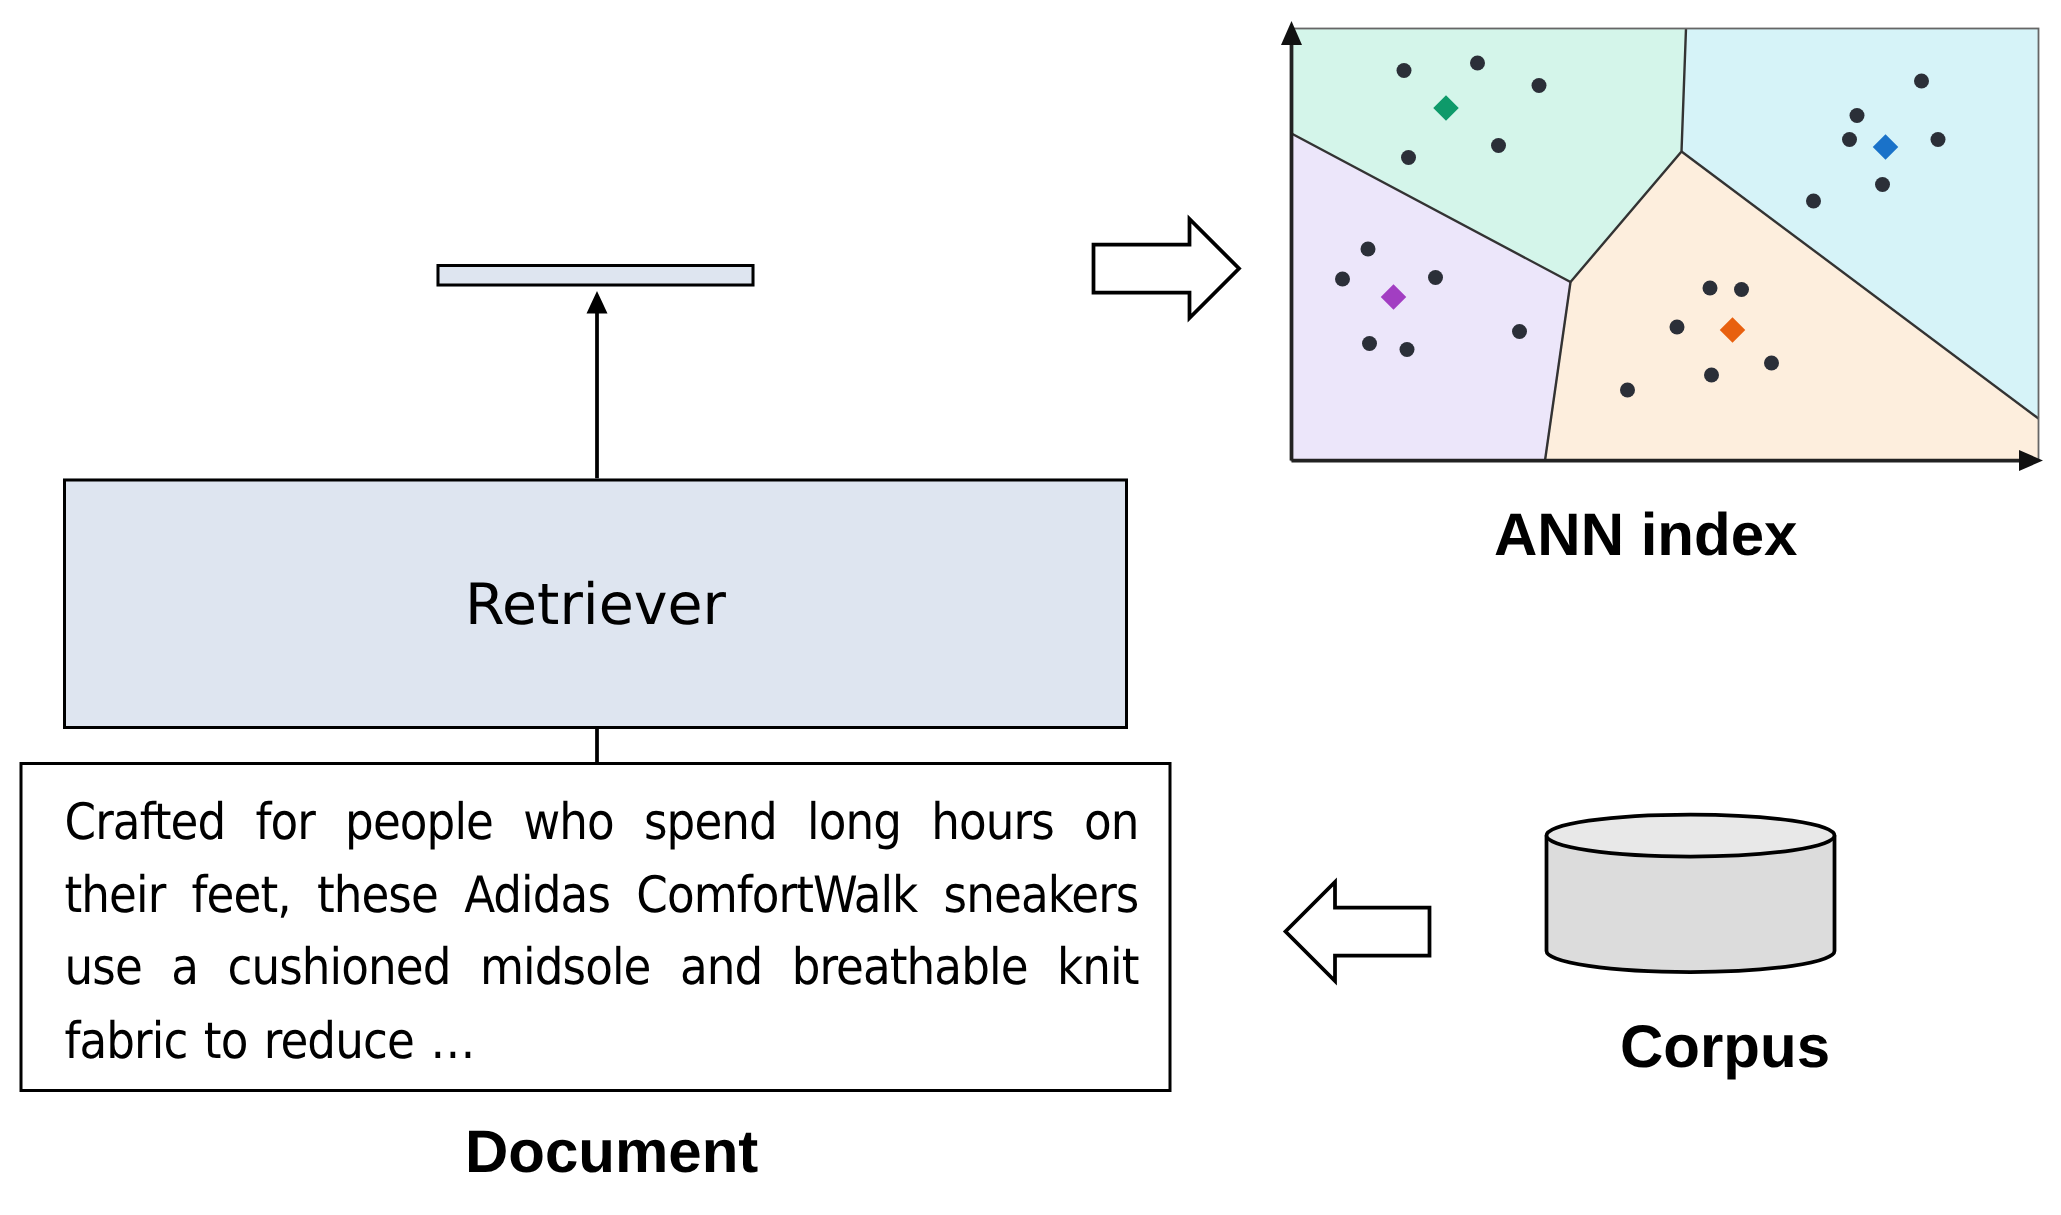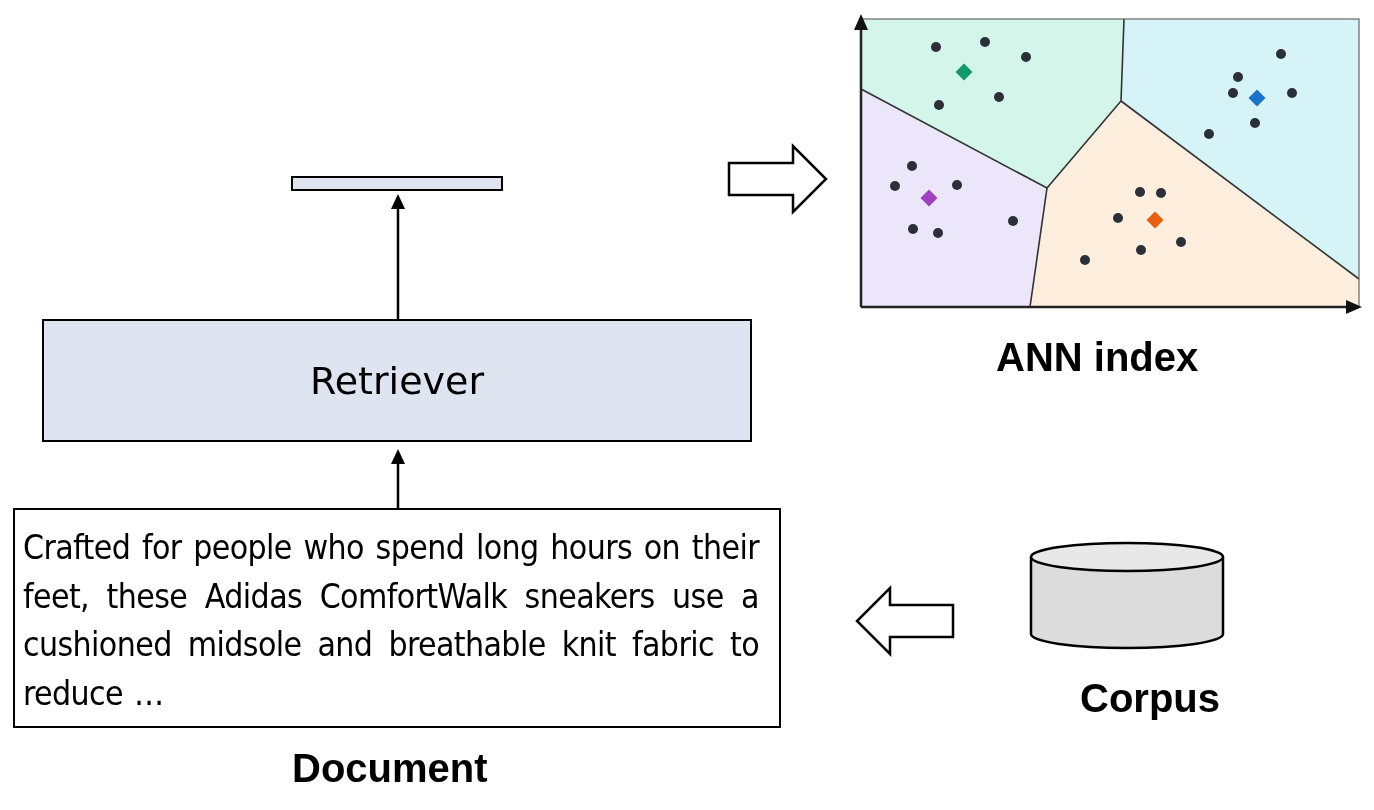--- a/index.html
+++ b/index.html
@@ -2,33 +2,33 @@
 <html><head>
   <meta charset="utf-8">
   <style>
     html, body { margin: 0; padding: 0; background: #ffffff; }
     body { width: 1374px; height: 810px; position: relative; overflow: hidden;
            font-family: "DejaVu Sans", "Liberation Sans", sans-serif; color: #000; }
     .abs { position: absolute; }
     #canvas { position: absolute; left: 0; top: 0; width: 1374px; height: 810px; }
     .embed-bar { left: 291px; top: 176px; width: 212px; height: 15px;
                  background: #dee5f0; border: 2.5px solid #000; box-sizing: border-box; }
-    .retriever-box { left: 42px; top: 319px; width: 710px; height: 123px;
+    .retriever-box { left: 42px; top: 319px; width: 710px; height: 167px;
                      background: #dee5f0; border: 2.5px solid #000; box-sizing: border-box;
                      display: flex; align-items: center; justify-content: center; }
     .retriever-label { font-size: 38px; font-family: "DejaVu Sans", sans-serif; }
     .doc-box { left: 13px; top: 508px; width: 768px; height: 220px;
                border: 2px solid #000; box-sizing: border-box; background: #fff;
-               padding: 14px 20px 10px 8px; }
+               padding: 14px 20px 10px 28px; }
     .doc-text { font-family: "DejaVu Sans Condensed", "DejaVu Sans", sans-serif;
                 font-size: 33.5px; line-height: 48.5px; text-align: justify;
                 letter-spacing: -0.6px; word-spacing: 2px; }
     .caption { font-family: "Liberation Sans", "DejaVu Sans", sans-serif; font-weight: bold;
                font-size: 40px; white-space: nowrap; }
-    .cap-doc { left: 292px; top: 746px; }
+    .cap-doc { left: 310px; top: 746px; }
     .cap-ann { left: 996px; top: 335px; }
     .cap-corpus { left: 1052px; top: 676px; margin-left: 28px; }
   </style>
 </head>
 <body>
 
 <svg id="canvas" viewBox="0 0 1374 810">
   <defs>
     <marker id="ah" markerWidth="10" markerHeight="10" refX="5" refY="5" orient="auto" markerUnits="userSpaceOnUse">
       <path d="M0,0 L10,5 L0,10 z" fill="#000"></path>

